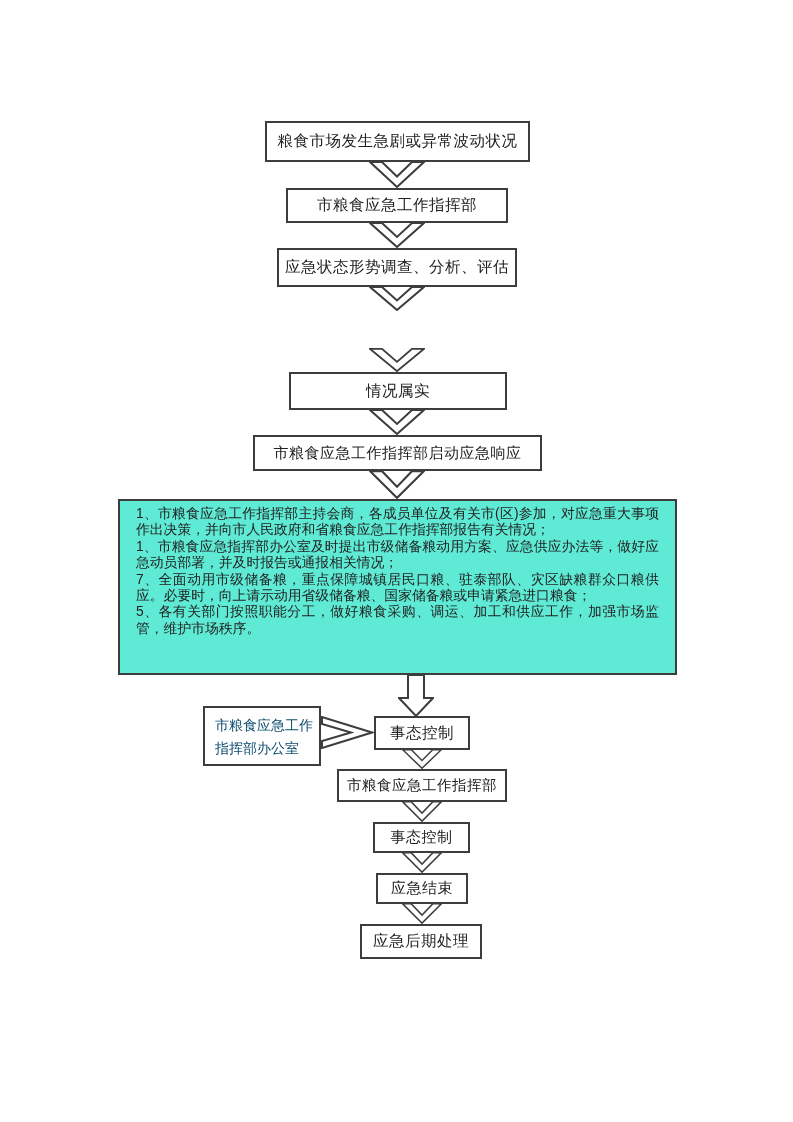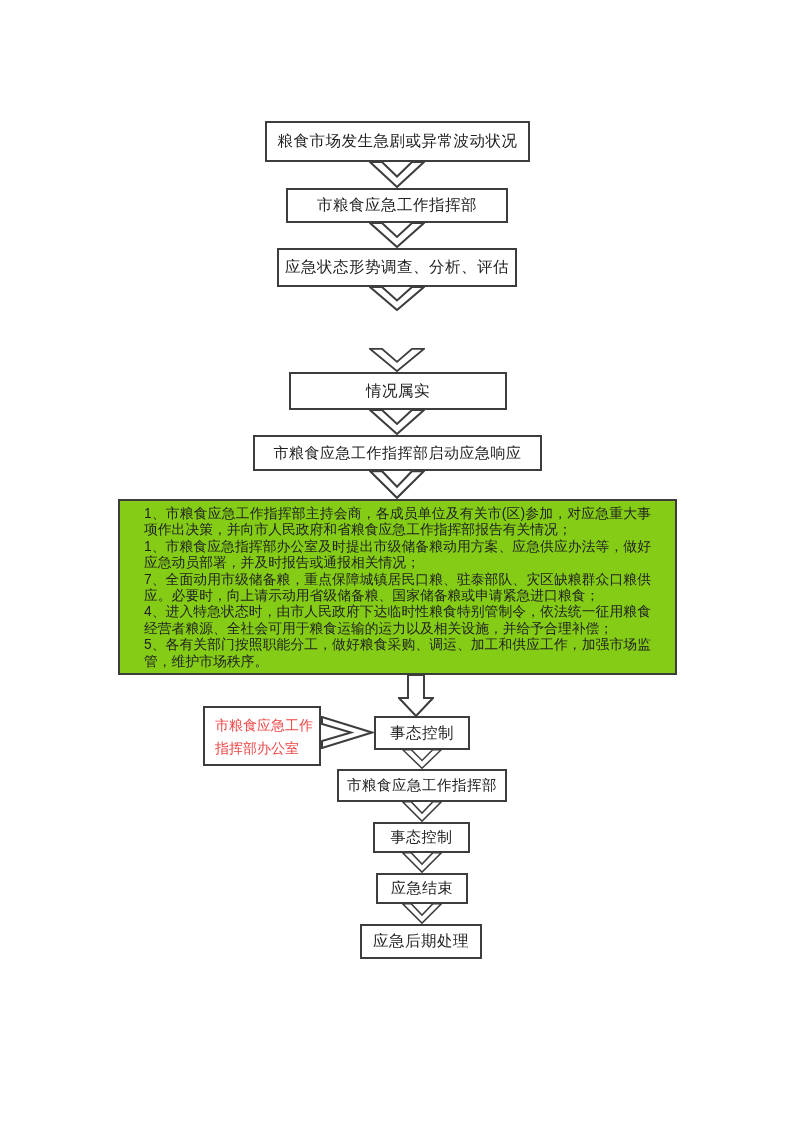--- a/index.html
+++ b/index.html
@@ -24,38 +24,38 @@
     text-align: center;
     font-size: 15.5px;
     letter-spacing: 0.5px;
     color: #222222;
   }
   .node.small { font-size: 15px; }
   .measures {
     position: absolute;
     box-sizing: border-box;
     border: 2px solid #3d3d3d;
-    background: #84cc16;
-    padding: 5px 24px;
+    background: #5eead4;
+    padding: 5px 16px;
     font-size: 13.8px;
     line-height: 16.4px;
     text-align: justify;
     color: #222222;
   }
   .measures p { margin: 0; }
   .office {
     position: absolute;
     box-sizing: border-box;
     border: 2px solid #3d3d3d;
     background: #ffffff;
     padding: 6px 4px 6px 10px;
     font-size: 14px;
     line-height: 23px;
     text-align: left;
-    color: #ef4444;
+    color: #0c4a6e;
   }
   .arrow { position: absolute; }
   .arrow svg { display: block; width: 100%; height: 100%; }
   .arrow polygon {
     fill: #ffffff;
     stroke: #3d3d3d;
     stroke-width: 2;
     stroke-linejoin: miter;
   }
 </style>
@@ -108,21 +108,20 @@
   <div class="arrow" style="left:369px; top:470px; width:56px; height:29px;">
     <svg viewBox="0 0 56 26" preserveAspectRatio="none">
         <polygon points="1,1 13,1 28,15 43,1 55,1 28,25"></polygon>
       </svg>
   </div>
 
   <div class="measures" style="left:118px; top:499px; width:559px; height:176px;">
     <p>1、市粮食应急工作指挥部主持会商，各成员单位及有关市(区)参加，对应急重大事项作出决策，并向市人民政府和省粮食应急工作指挥部报告有关情况；</p>
     <p>1、市粮食应急指挥部办公室及时提出市级储备粮动用方案、应急供应办法等，做好应急动员部署，并及时报告或通报相关情况；</p>
     <p>7、全面动用市级储备粮，重点保障城镇居民口粮、驻泰部队、灾区缺粮群众口粮供应。必要时，向上请示动用省级储备粮、国家储备粮或申请紧急进口粮食；</p>
-    <p>4、进入特急状态时，由市人民政府下达临时性粮食特别管制令，依法统一征用粮食经营者粮源、全社会可用于粮食运输的运力以及相关设施，并给予合理补偿；</p>
     <p>5、各有关部门按照职能分工，做好粮食采购、调运、加工和供应工作，加强市场监管，维护市场秩序。</p>
   </div>
 
   <div class="arrow" style="left:398px; top:675px; width:36px; height:42px;">
     <svg viewBox="0 0 36 42" preserveAspectRatio="none">
         <polygon points="10,0 10,23 1,23 18,41 35,23 26,23 26,0"></polygon>
       </svg>
   </div>
 
   <div class="office" style="left:203px; top:706px; width:118px; height:60px;">

